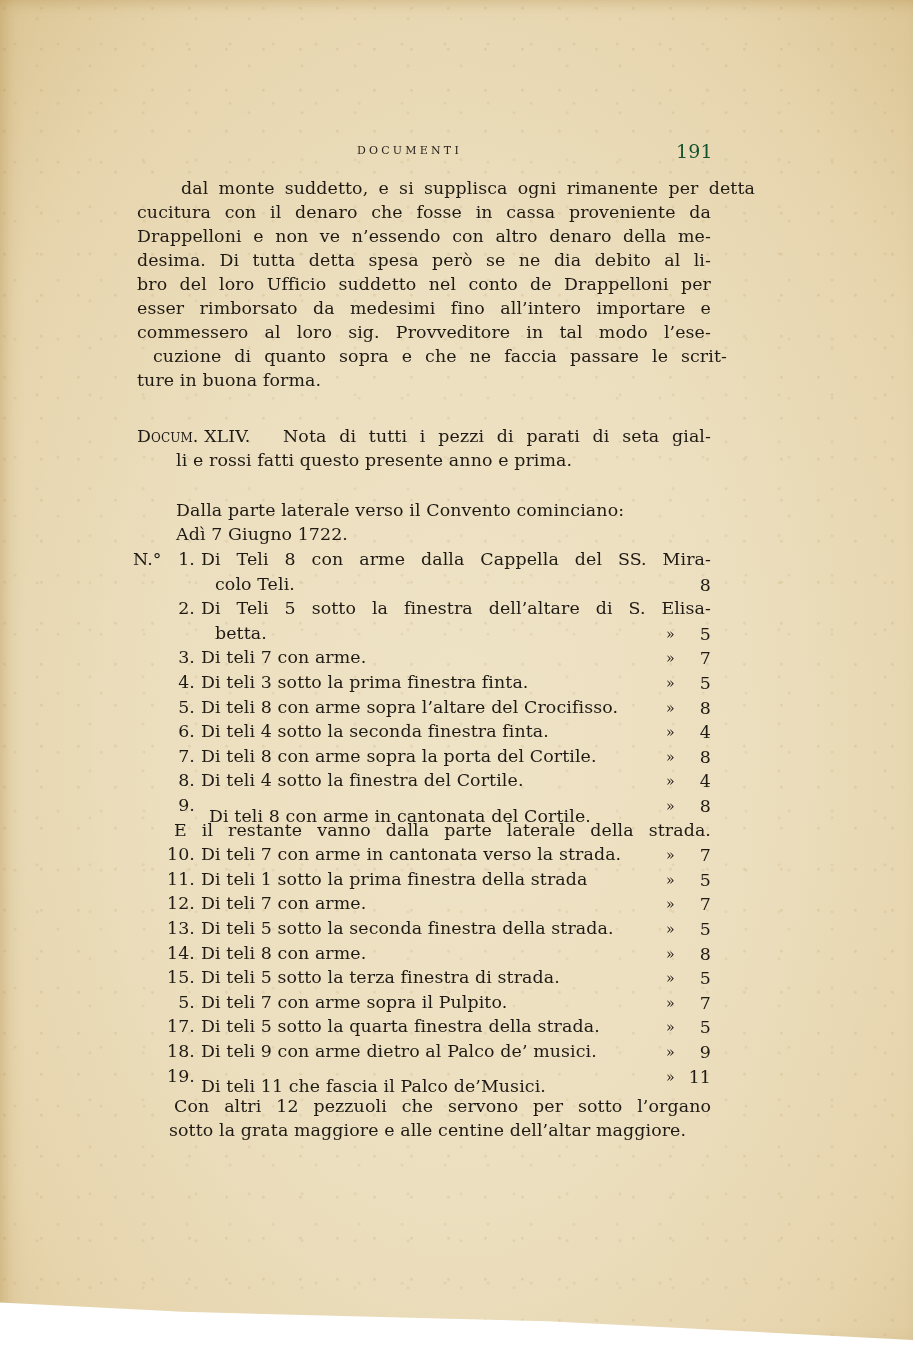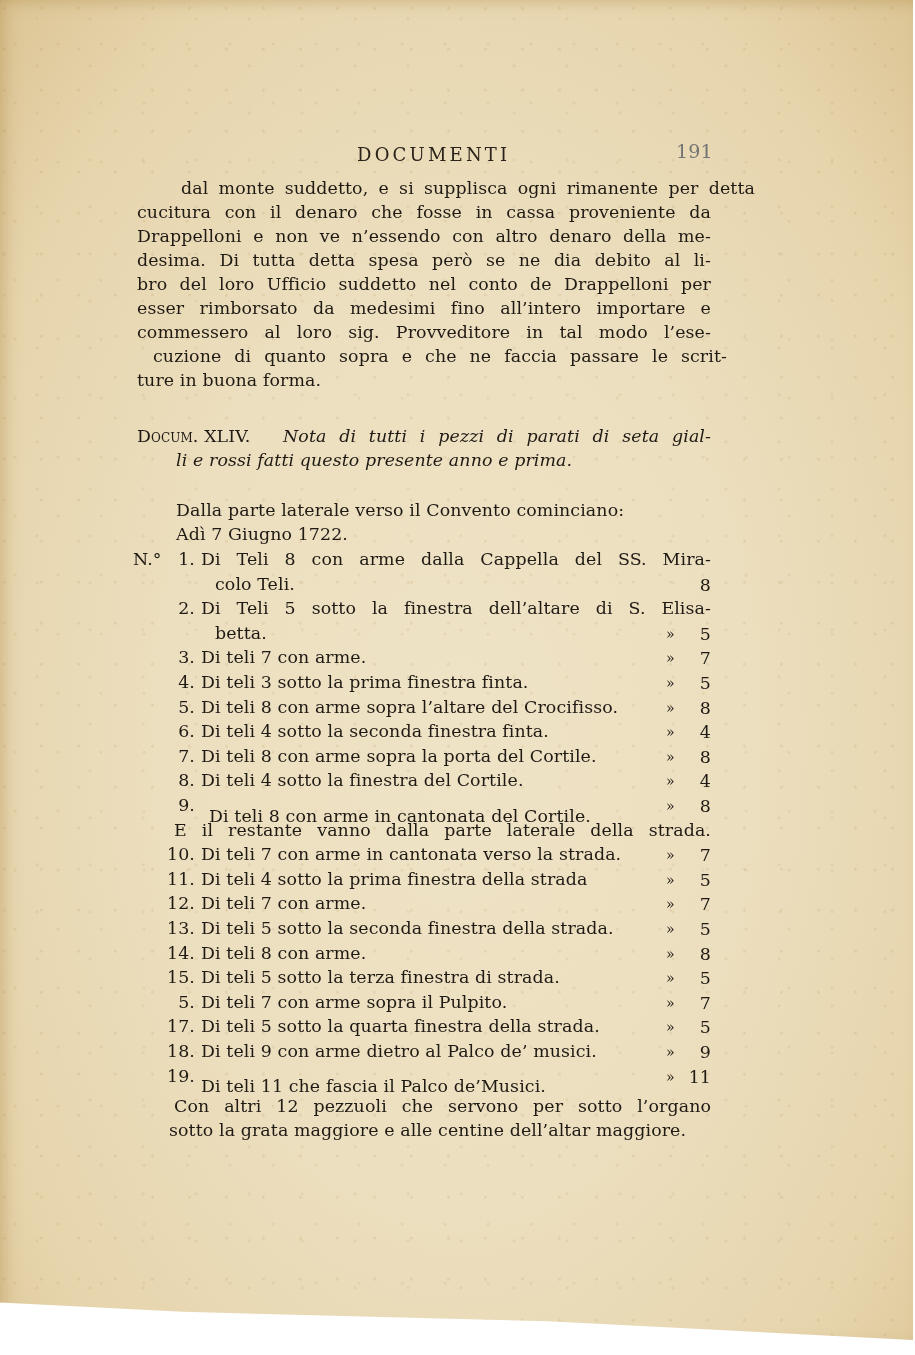--- a/index.html
+++ b/index.html
@@ -41,45 +41,44 @@
     position: absolute;
     color: #1f1a14;
     font-size: 17.4px;
     letter-spacing: 0.1px;
     white-space: nowrap;
   }
   .running-head {
     position: absolute;
     top: 144px;
     left: 357px;
-    font-size: 18px;
+    font-size: 11px;
     letter-spacing: 3.2px;
     color: #2a241c;
   }
   .page-number {
     position: absolute;
     top: 140px;
     left: 676px;
     font-size: 19px;
-    color: #737373;
+    color: #14532d;
   }
   .line {
     position: absolute;
     height: 24px;
     line-height: 24px;
   }
   .just {
     text-align: justify;
     text-align-last: justify;
   }
   .smallcaps {
     font-variant: small-caps;
   }
   .italic {
-    font-style: italic;
   }
   .num-label {
     position: absolute;
     text-align: right;
   }
   .right-val {
     position: absolute;
     text-align: right;
   }
   .guill {
@@ -178,21 +177,21 @@
     </div>
     <div class="text line" style="left:174px;top:817.6000000000003px;width:537px;text-align:justify;text-align-last:justify;">E il restante vanno dalla parte laterale della strada.</div>
     <div>
       <div class="text line num-label" style="left:155px;width:40px;top:842.2000000000003px;">10.</div>
       <div class="text line" style="left:201px;top:842.2000000000003px;">Di teli 7 con arme in cantonata verso la strada.</div>
       <div class="text line guill" style="left:666px;top:843.2000000000003px;">»</div>
       <div class="text line right-val" style="left:681px;width:30px;top:843.2000000000003px;">7</div>
     </div>
     <div>
       <div class="text line num-label" style="left:155px;width:40px;top:866.8000000000003px;">11.</div>
-      <div class="text line" style="left:201px;top:866.8000000000003px;">Di teli 4 sotto la prima finestra della strada</div>
+      <div class="text line" style="left:201px;top:866.8000000000003px;">Di teli 1 sotto la prima finestra della strada</div>
       <div class="text line guill" style="left:666px;top:867.8000000000003px;">»</div>
       <div class="text line right-val" style="left:681px;width:30px;top:867.8000000000003px;">5</div>
     </div>
     <div>
       <div class="text line num-label" style="left:155px;width:40px;top:891.4000000000003px;">12.</div>
       <div class="text line" style="left:201px;top:891.4000000000003px;">Di teli 7 con arme.</div>
       <div class="text line guill" style="left:666px;top:892.4000000000003px;">»</div>
       <div class="text line right-val" style="left:681px;width:30px;top:892.4000000000003px;">7</div>
     </div>
     <div>

